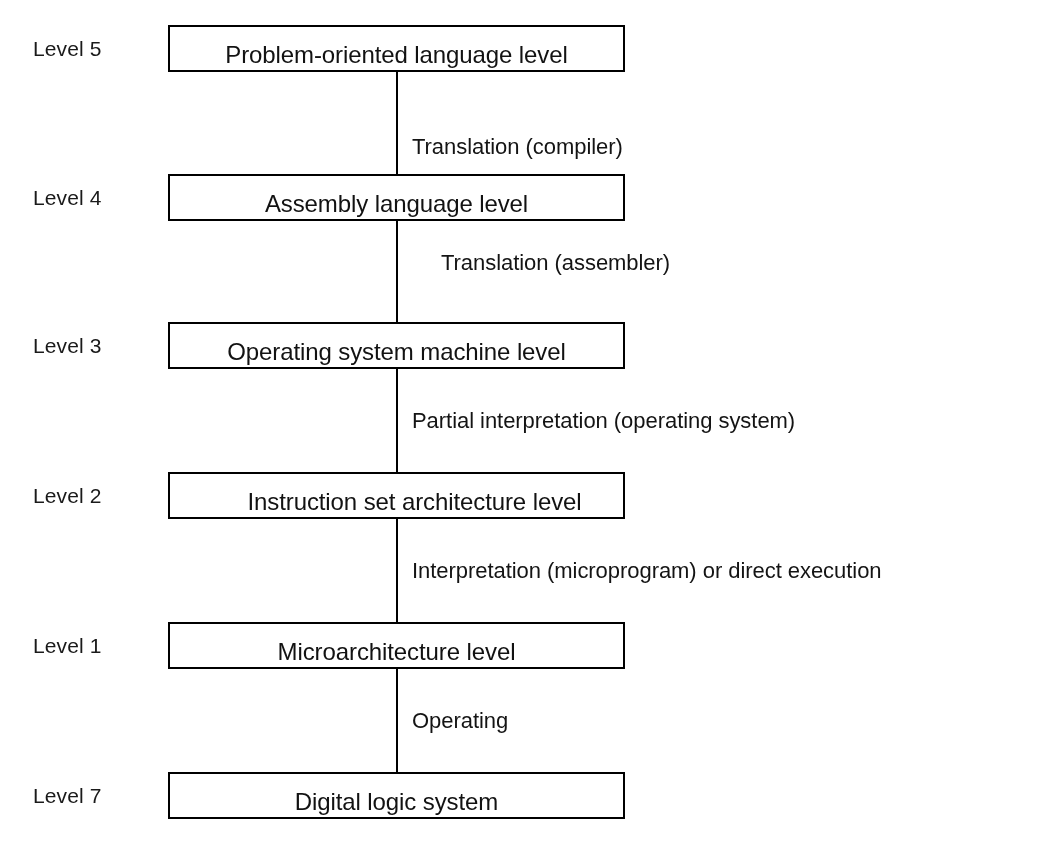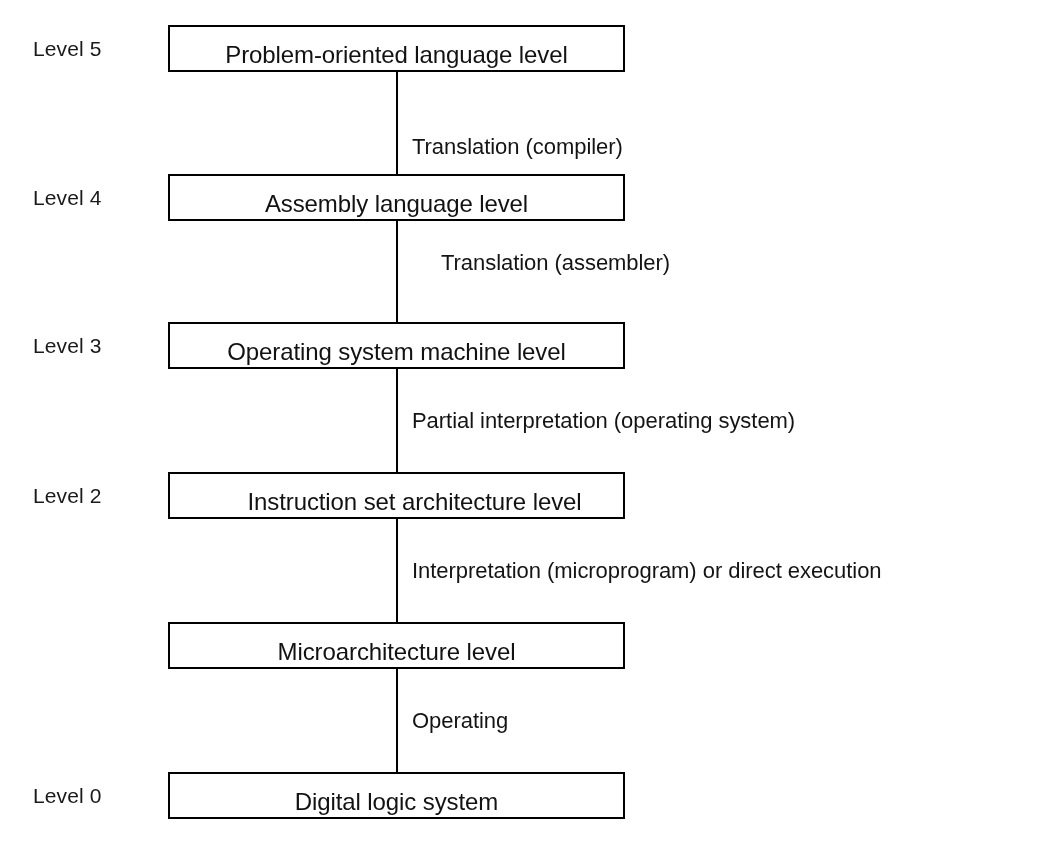--- a/index.html
+++ b/index.html
@@ -102,24 +102,25 @@
 
   <div class="connector-label" style="top:410px;">Partial interpretation (operating system)</div>
 
   <div class="level-label" style="top:472px;">Level 2</div>
   <div class="level-box" style="top:472px;padding-left:36px;">
     <span class="level-box-text">Instruction set architecture level</span>
   </div>
 
   <div class="connector-label" style="top:560px;">Interpretation (microprogram) or direct execution</div>
 
+  <div class="level-label" style="top:622px;">Level 1</div>
   <div class="level-box" style="top:622px;">
     <span class="level-box-text">Microarchitecture level</span>
   </div>
 
   <div class="connector-label" style="top:710px;">Operating</div>
 
-  <div class="level-label" style="top:772px;">Level 0</div>
+  <div class="level-label" style="top:772px;">Level 7</div>
   <div class="level-box" style="top:772px;">
     <span class="level-box-text">Digital logic system</span>
   </div>
 
 </div>
 
 </body></html>

